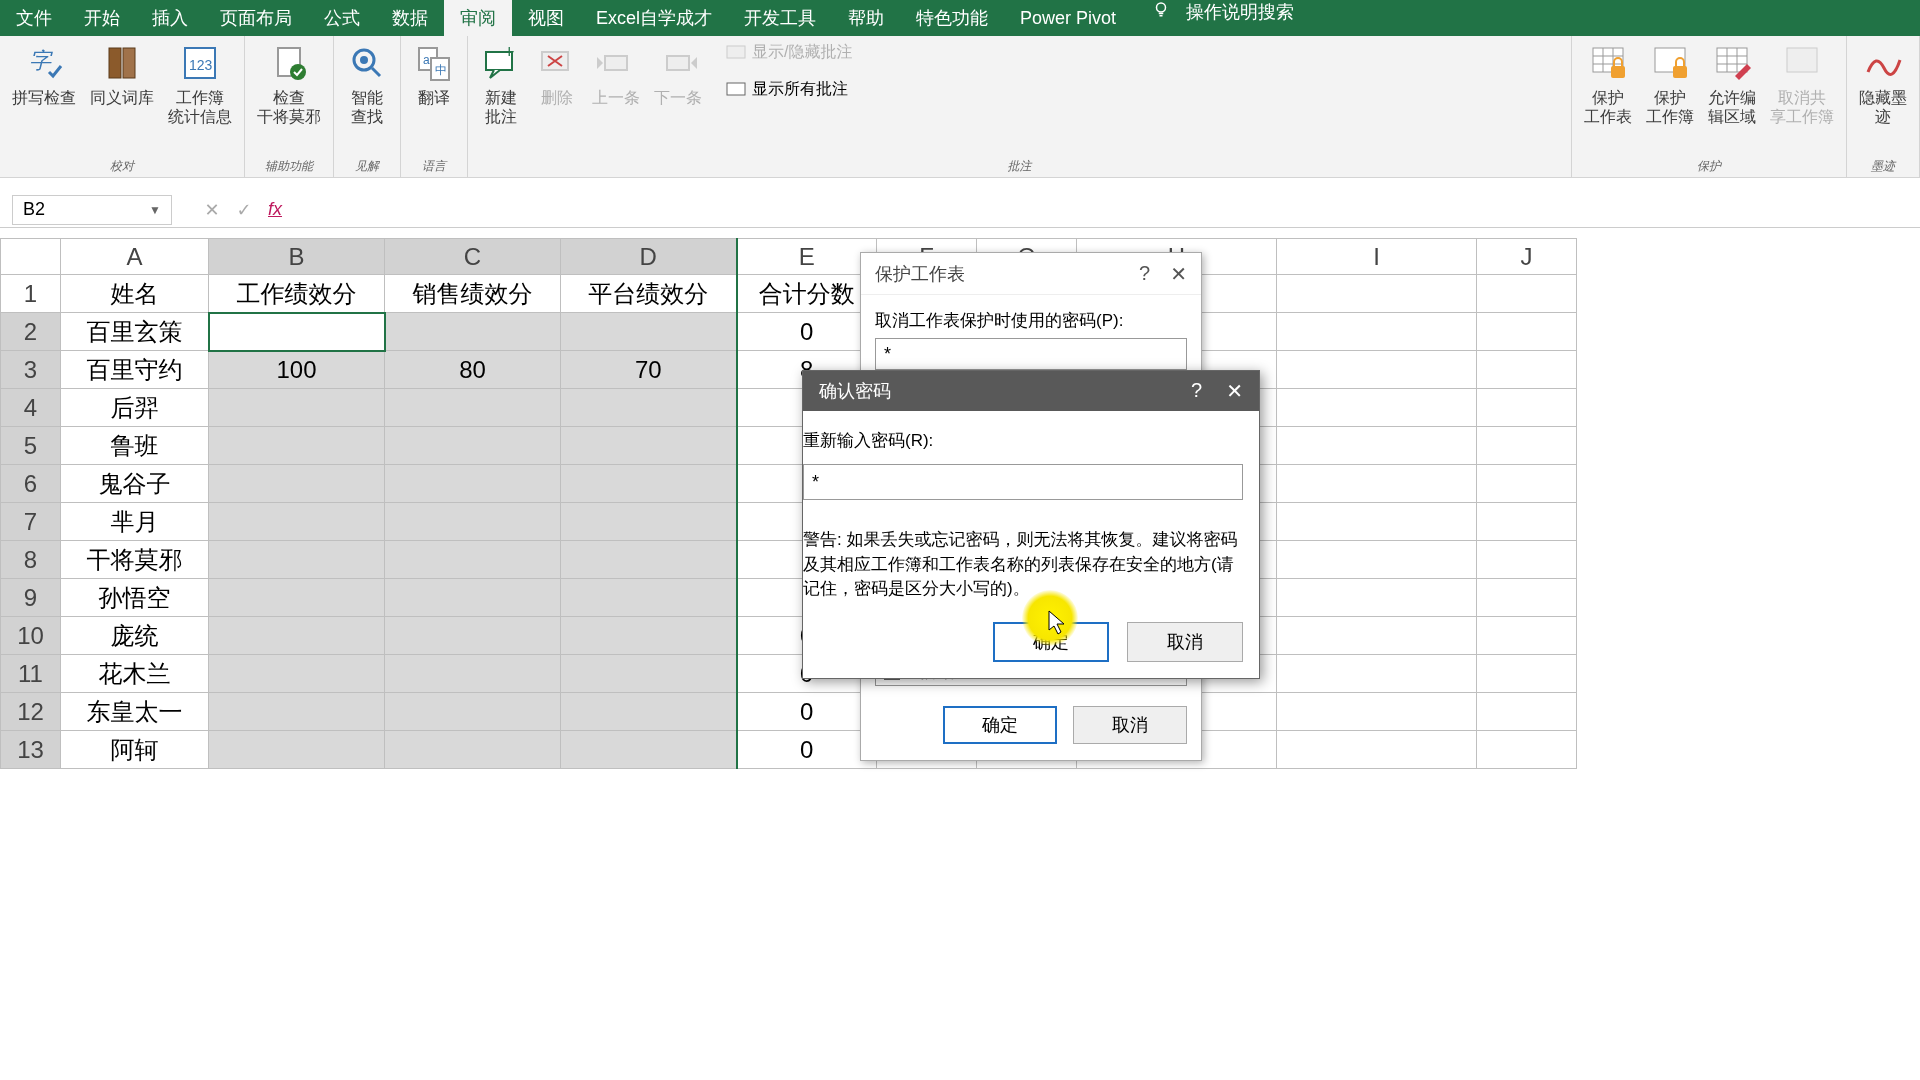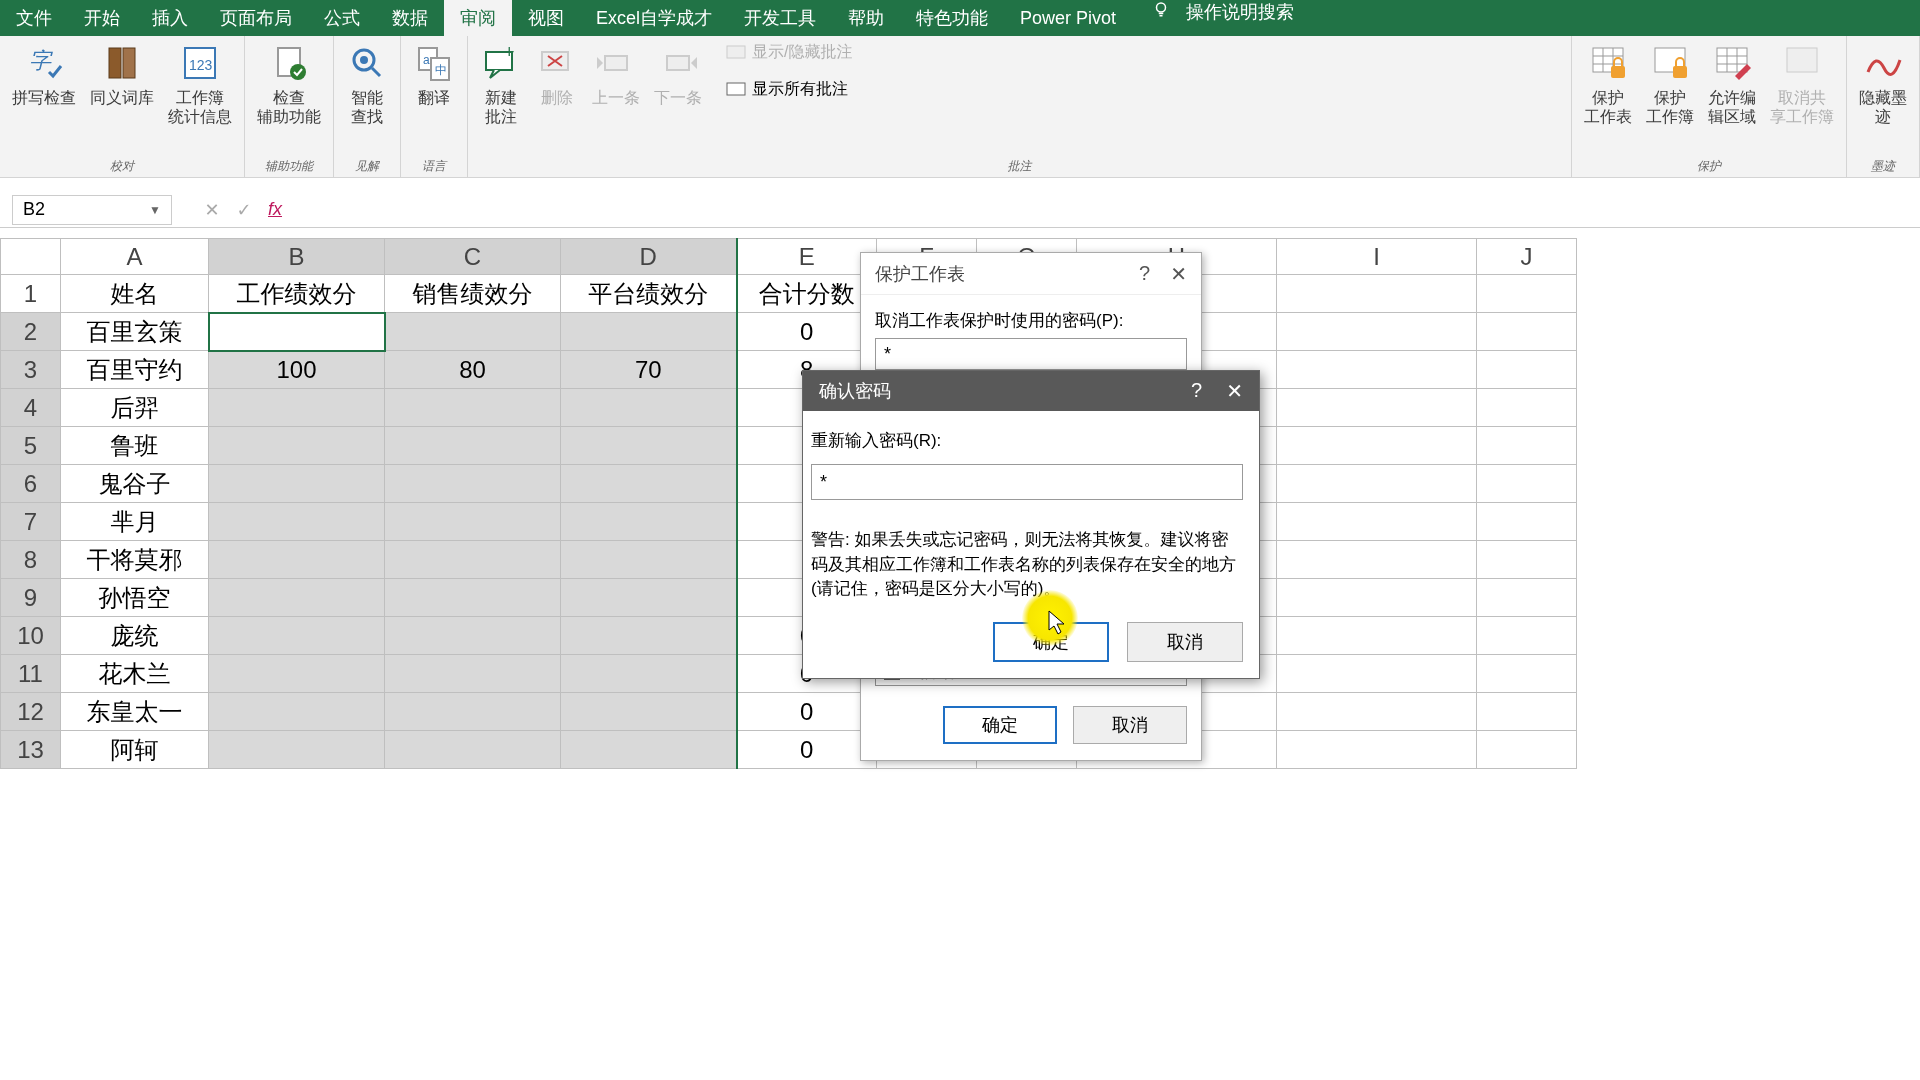--- a/index.html
+++ b/index.html
@@ -66,21 +66,21 @@
 .dlg-checkbox { width: 16px; height: 16px; border: 1px solid #666; }
 .dlg-list-arrow { position: absolute; right: 6px; bottom: 4px; font-size: 14px; color: #555; }
 .dlg-buttons { display: flex; justify-content: flex-end; gap: 16px; margin-top: 20px; }
 .dlg-btn { width: 114px; height: 38px; border: 1px solid #aaa; background: #efefef; font-size: 18px; cursor: pointer; }
 .dlg-btn.primary { border: 2px solid #1e6fc4; background: #fff; }
 
 
 .dialog2 { position: absolute; left: 802px; top: 370px; width: 458px; background: #fff; border: 1px solid #666; box-shadow: 3px 3px 12px rgba(0,0,0,0.4); z-index: 20; }
 .dialog2-title { height: 40px; background: #595959; color: #fff; display: flex; align-items: center; justify-content: space-between; padding: 0 16px; font-size: 18px; }
 .dialog2-title-icons { display: flex; gap: 24px; font-size: 20px; }
-.dialog2-body { padding: 18px 16px 16px 8px; }
+.dialog2-body { padding: 18px 16px 16px 0; }
 .dlg2-input { width: 100%; height: 36px; border: 1px solid #999; padding: 0 8px; font-size: 18px; margin-top: 6px; }
 .dlg2-warning { font-size: 17px; line-height: 1.45; margin-top: 28px; }
 .dlg2-buttons { display: flex; justify-content: flex-end; gap: 18px; margin-top: 20px; }
 .dlg2-btn { width: 116px; height: 40px; border: 1px solid #aaa; background: #efefef; font-size: 18px; cursor: pointer; }
 .dlg2-btn.primary { border: 2px solid #1e6fc4; background: #fff; }
 
 
 .highlight-circle { position: absolute; left: 1022px; top: 590px; width: 56px; height: 56px; background: radial-gradient(circle, #fff200 0%, #f7e600 55%, rgba(247,230,0,0) 72%); border-radius: 50%; z-index: 30; pointer-events: none; }
 .cursor-arrow { position: absolute; left: 1048px; top: 610px; z-index: 31; font-size: 22px; pointer-events: none; }
 
@@ -152,21 +152,21 @@
     <div class="ribbon-group-content">
       <div class="ribbon-button">
         <div class="ribbon-icon">
             <svg width="42" height="42" viewBox="0 0 42 42">
               <rect x="10" y="6" width="22" height="28" fill="#fff" stroke="#999" stroke-width="2"></rect>
               <circle cx="30" cy="30" r="8" fill="#2e7d32"></circle>
               <path d="M26 30 l3 3 l5 -6" stroke="#fff" stroke-width="2" fill="none"></path>
             </svg>
           </div>
         <span style="white-space:pre-line">检查
-辅助功能</span>
+干将莫邪</span>
       </div>
     </div>
     <div class="ribbon-group-label">辅助功能</div>
   </div>
 
   <div class="ribbon-group">
     <div class="ribbon-group-content">
       <div class="ribbon-button">
         <div class="ribbon-icon">
             <svg width="42" height="42" viewBox="0 0 42 42">

